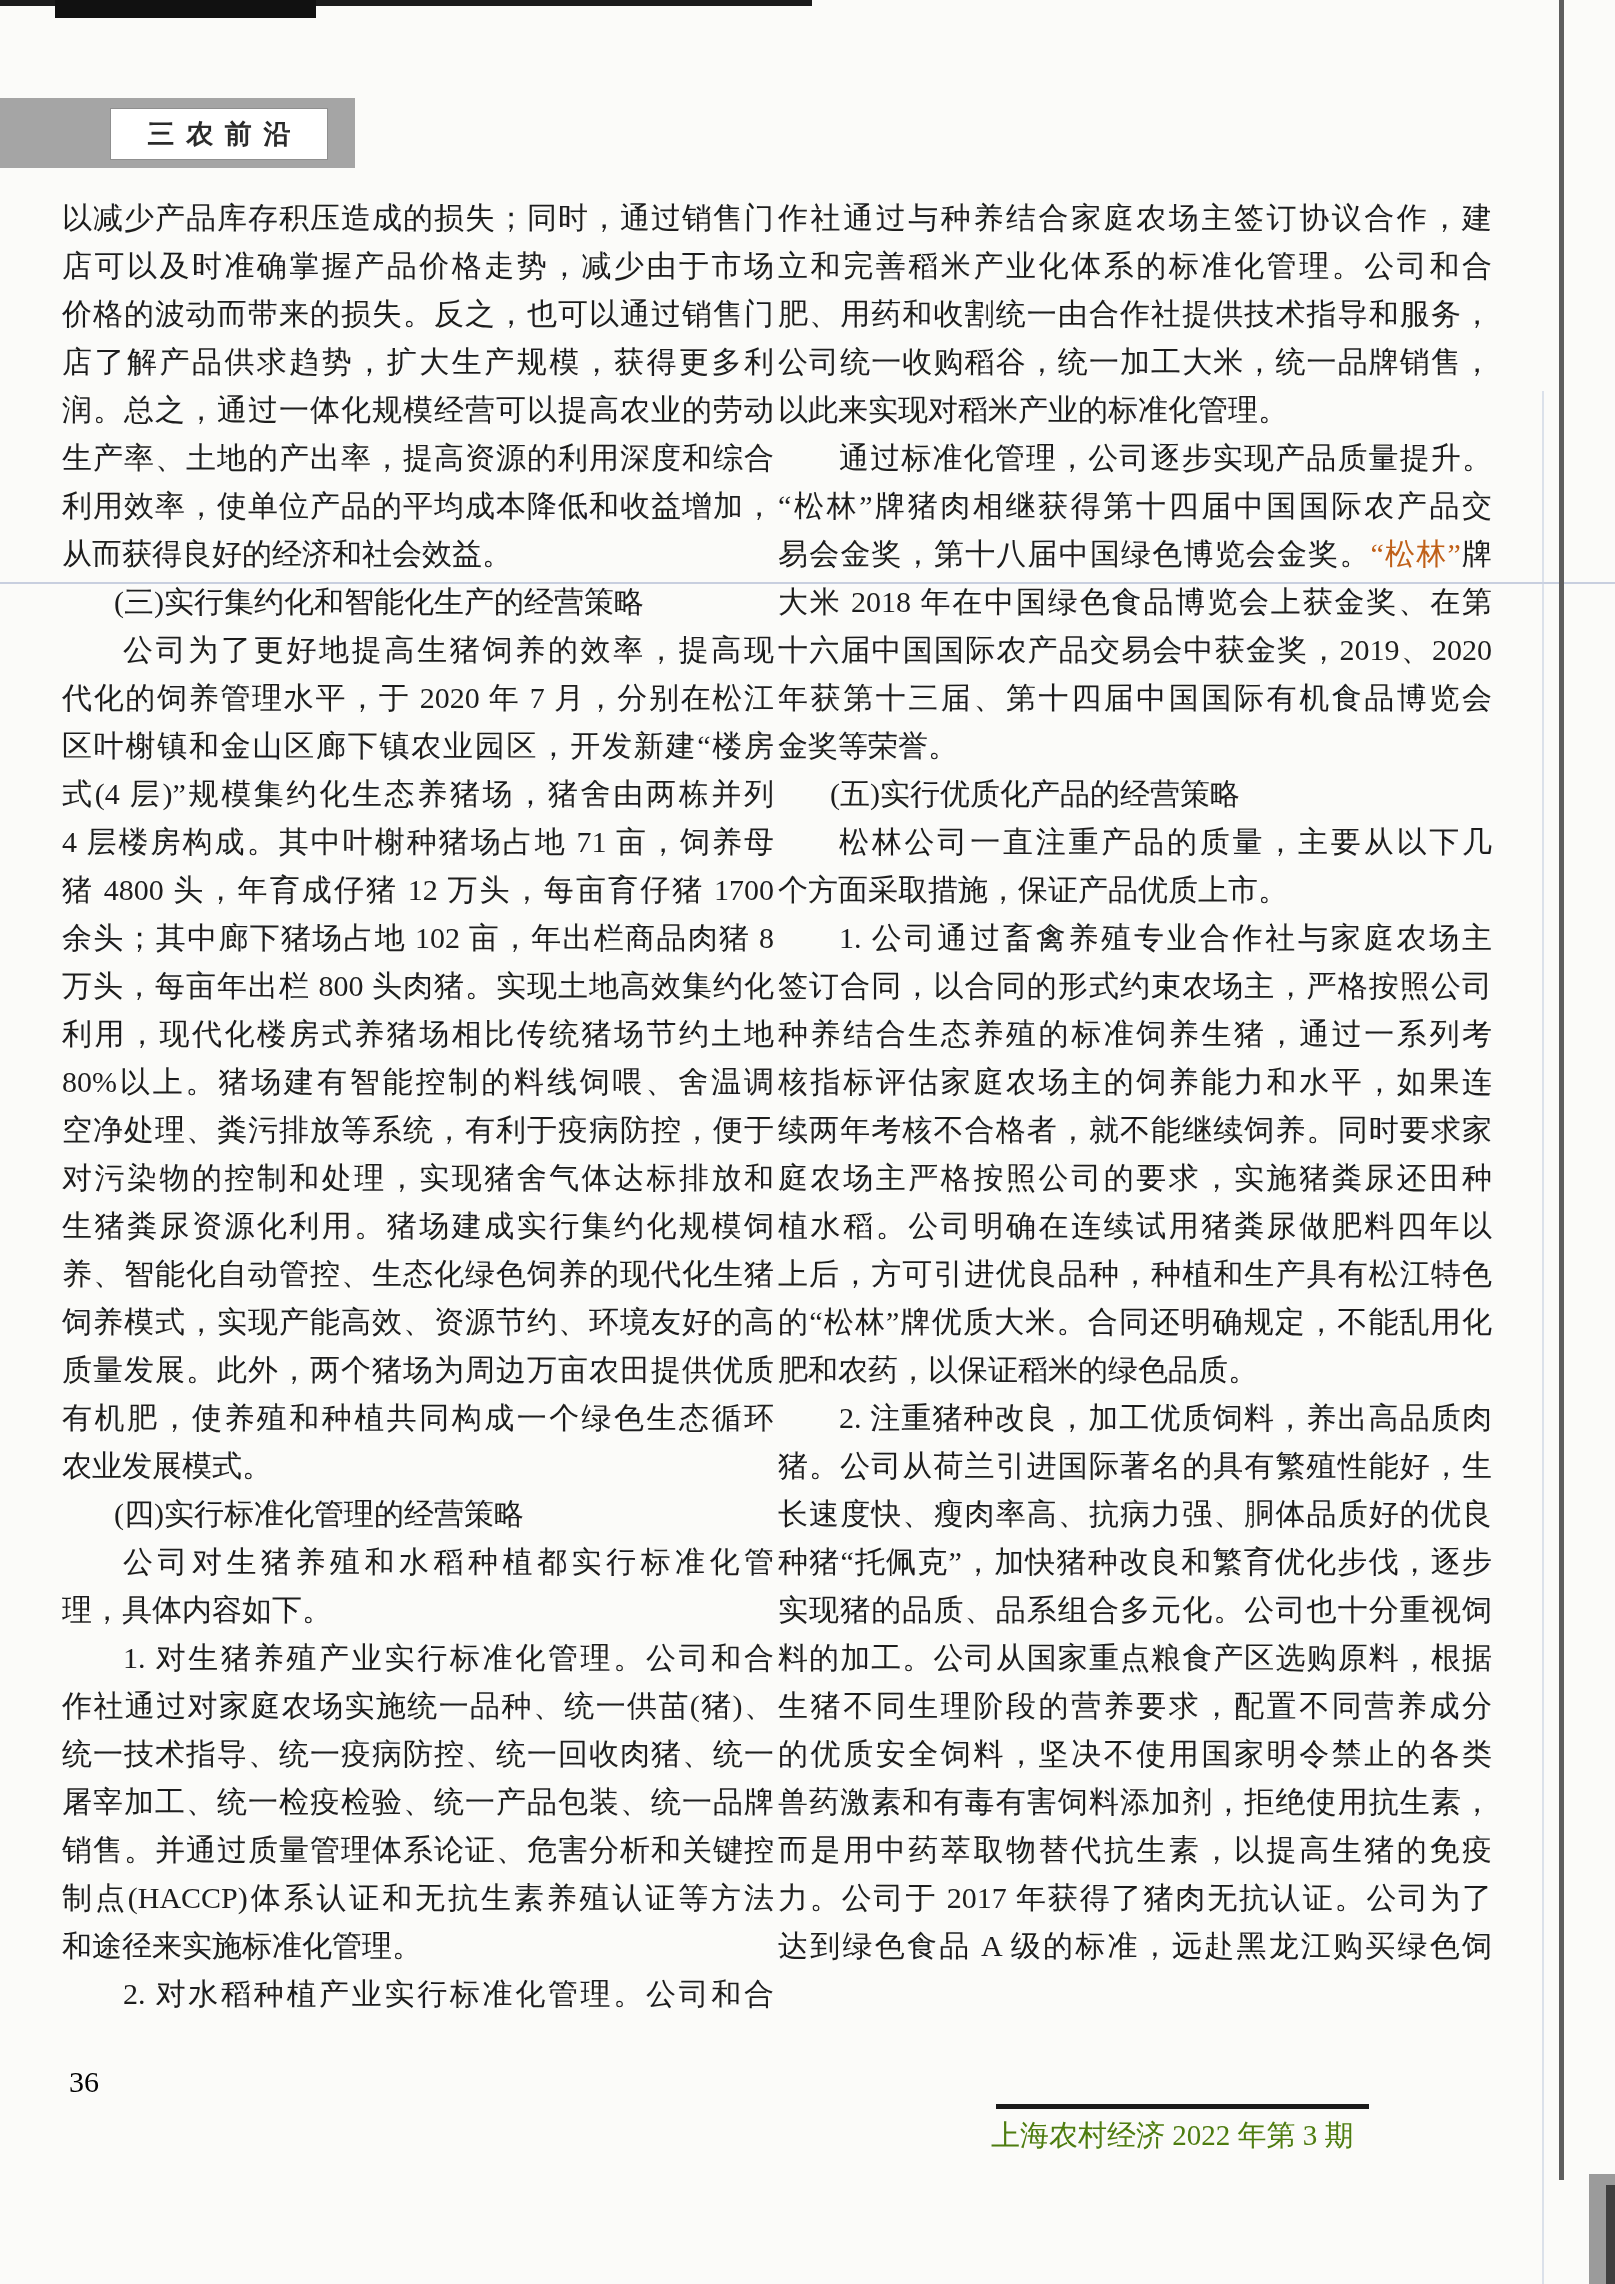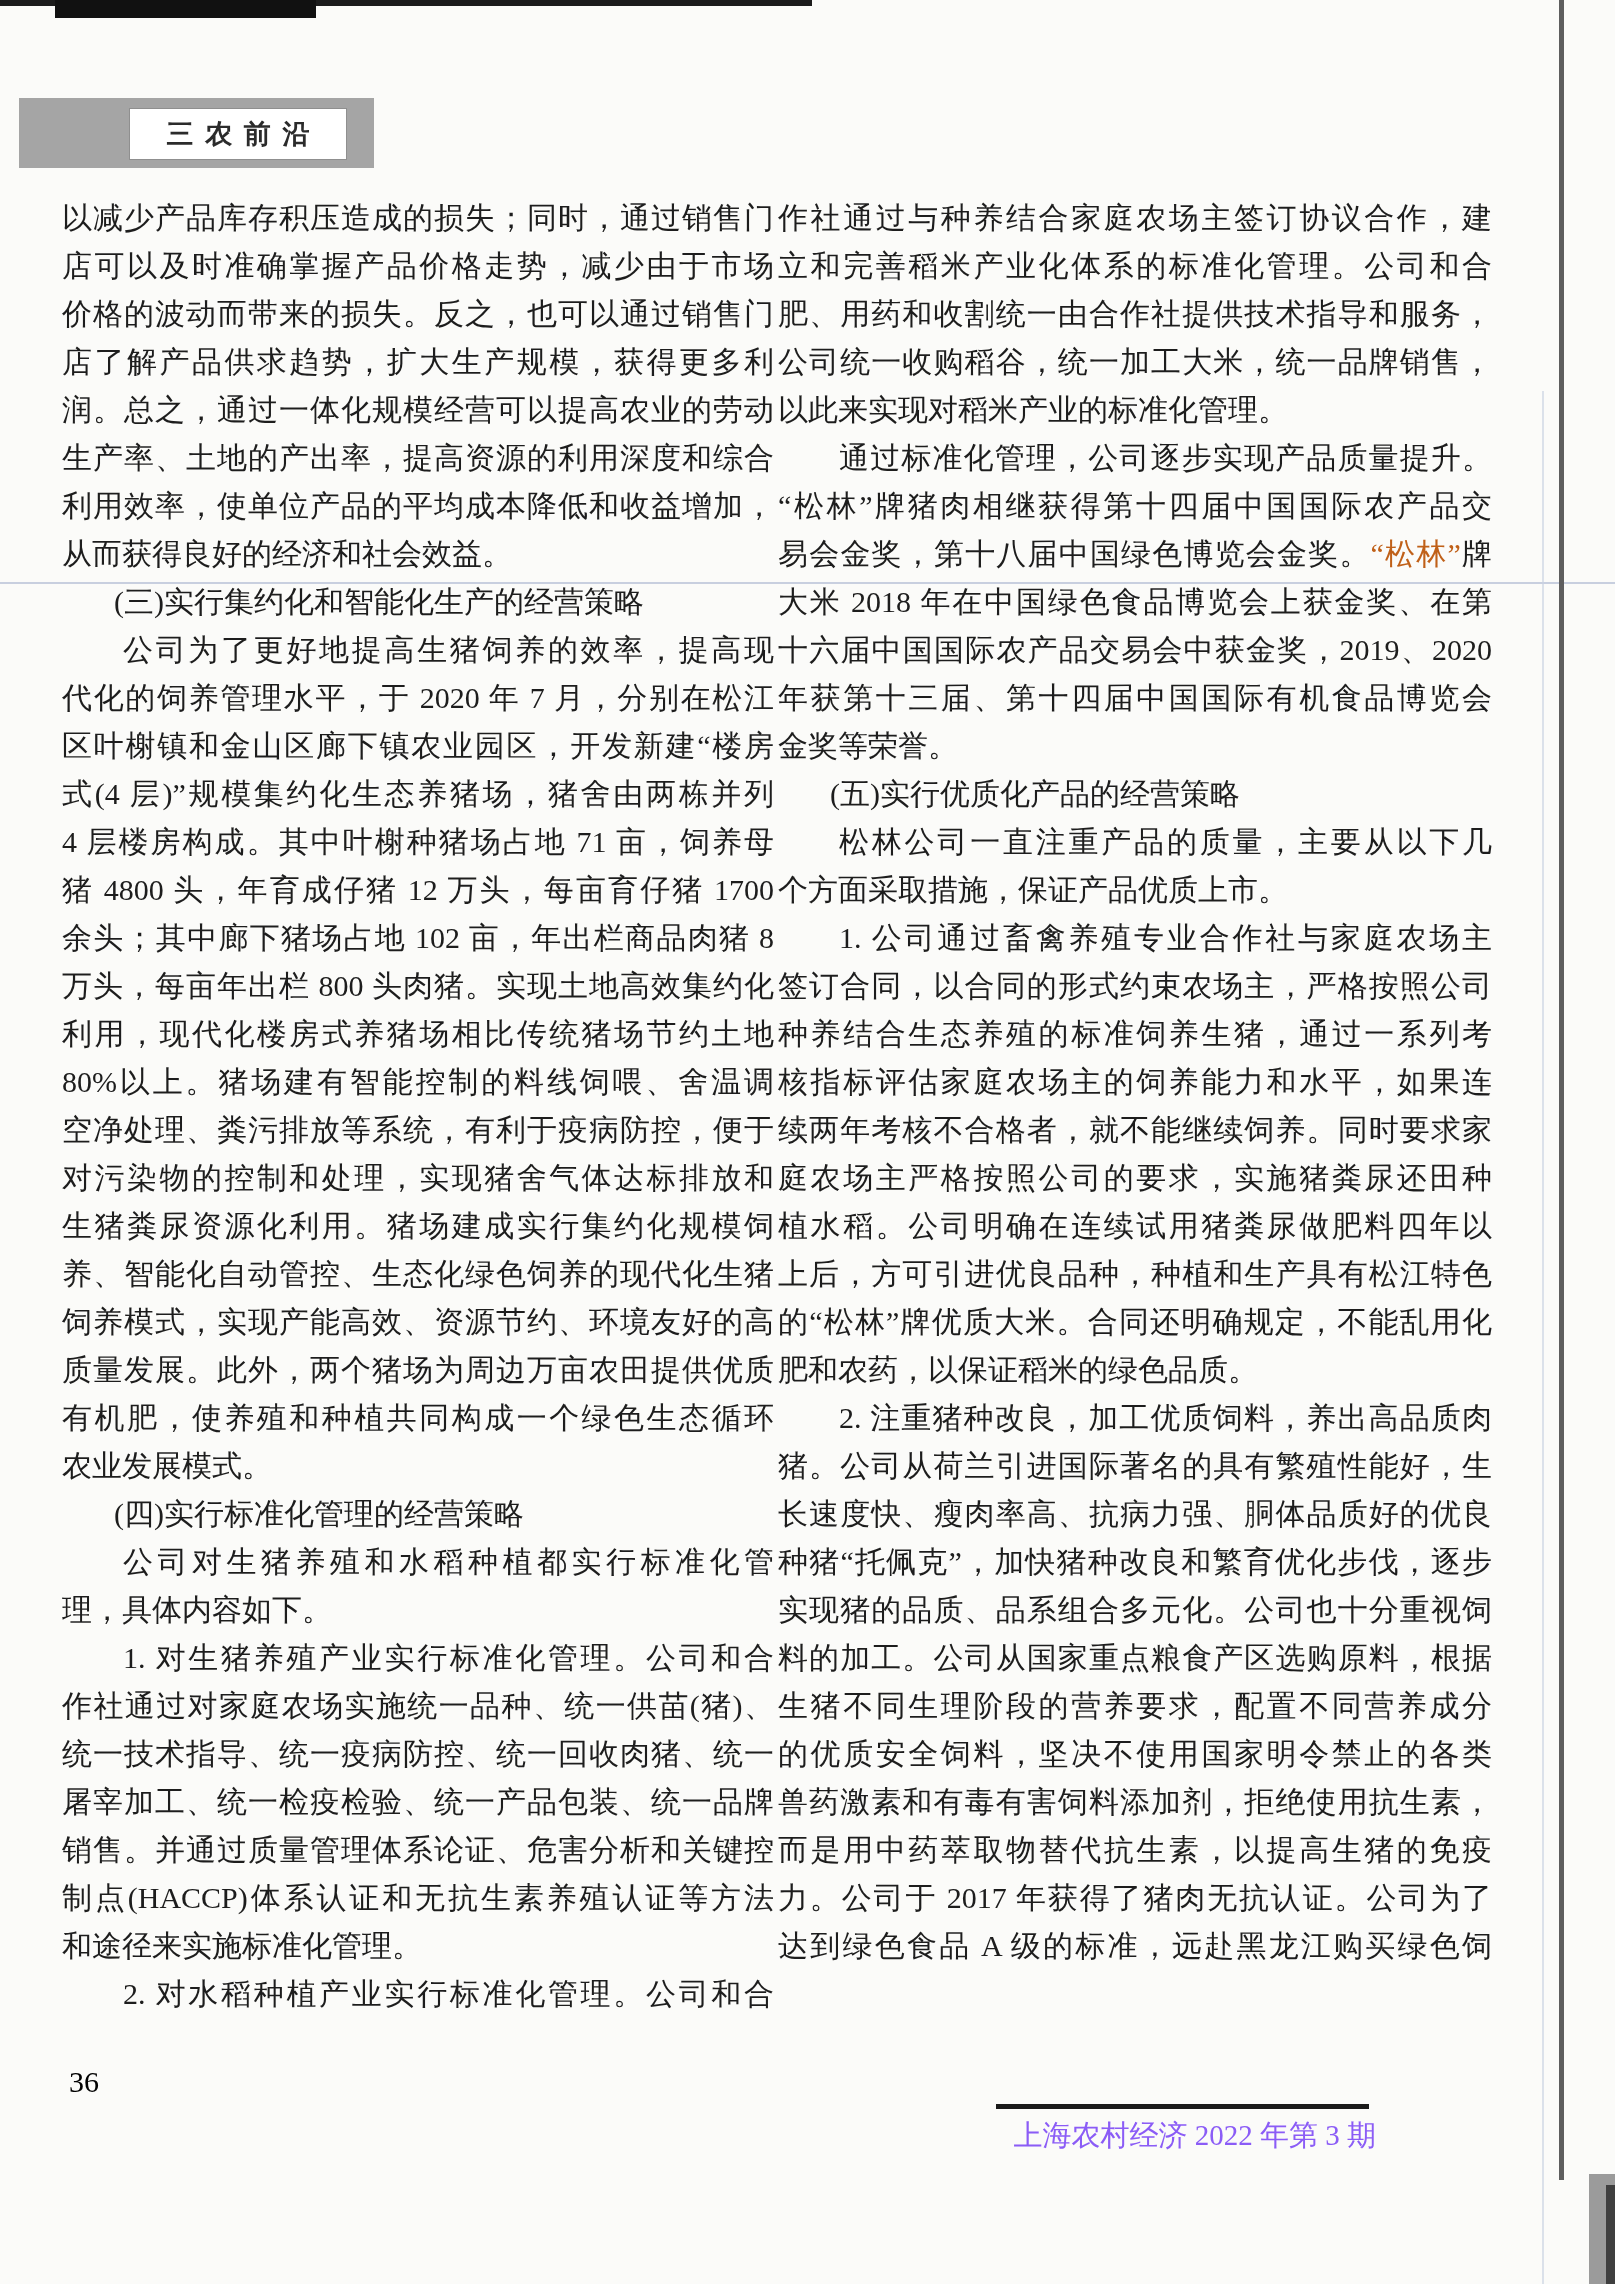--- a/index.html
+++ b/index.html
@@ -13,21 +13,21 @@
   }
   
   .top-edge-line{position:absolute;left:0;top:0;width:812px;height:5.9px;background:#1c1c1c;}
   .top-edge-thick{position:absolute;left:55px;top:0;width:261px;height:17.6px;background:#111;}
   .artifact-hline{position:absolute;left:0;top:582px;width:1616px;height:2px;background:#b7c0d6;opacity:.75;}
   .artifact-vline-light{position:absolute;left:1542px;top:391px;width:2px;height:1893px;background:#c9d2e2;opacity:.65;}
   .artifact-vline-dark{position:absolute;left:1559px;top:0;width:4.6px;height:2180px;background:#5e5e5e;}
   .corner-wedge{position:absolute;left:1589px;top:2174px;width:27px;height:110px;background:#9b9b9b;}
   .corner-wedge-dark{position:absolute;left:1606px;top:2185px;width:9.8px;height:99px;background:#3f3f3f;}
   
-  .banner{position:absolute;left:0;top:98px;width:355px;height:70px;background:#a5a5a5;margin-left:19px;}
+  .banner{position:absolute;left:0;top:98px;width:355px;height:70px;background:#a5a5a5;}
   .banner-box{
     position:absolute;left:110px;top:10.4px;width:216px;height:50px;
     background:#fff;border:0.7px solid #8f8f8f;
     display:flex;align-items:center;justify-content:center;
     font-family:"Liberation Sans","DejaVu Sans",sans-serif;
     font-size:27px;font-weight:600;color:#2b2b2b;
     letter-spacing:11.7px;text-indent:11.7px;
   }
   
   .col{position:absolute;top:194px;width:712px;}
@@ -41,21 +41,21 @@
     white-space:normal;
     text-align:justify;text-align-last:justify;
     text-justify:inter-character;
     overflow:hidden;
   }
   .ind1{padding-left:61px;}
   .ind2{padding-left:52px;}
   
   .footer-page{position:absolute;left:69px;top:2065px;font-size:30px;color:#000000;}
   .footer-rule{position:absolute;left:996px;top:2104px;width:373px;height:4.6px;background:#1a1a1a;}
-  .footer-journal{position:absolute;left:991px;top:2116px;width:385px;text-align:right;font-size:29px;color:#8b5cf6;}
+  .footer-journal{position:absolute;left:991px;top:2116px;width:385px;text-align:left;font-size:29px;color:#4d7c0f;}
 </style>
 </head>
 <body>
 
 <div class="page">
 
   <div class="top-edge-line"></div>
   <div class="top-edge-thick"></div>
 
   <div class="banner">

